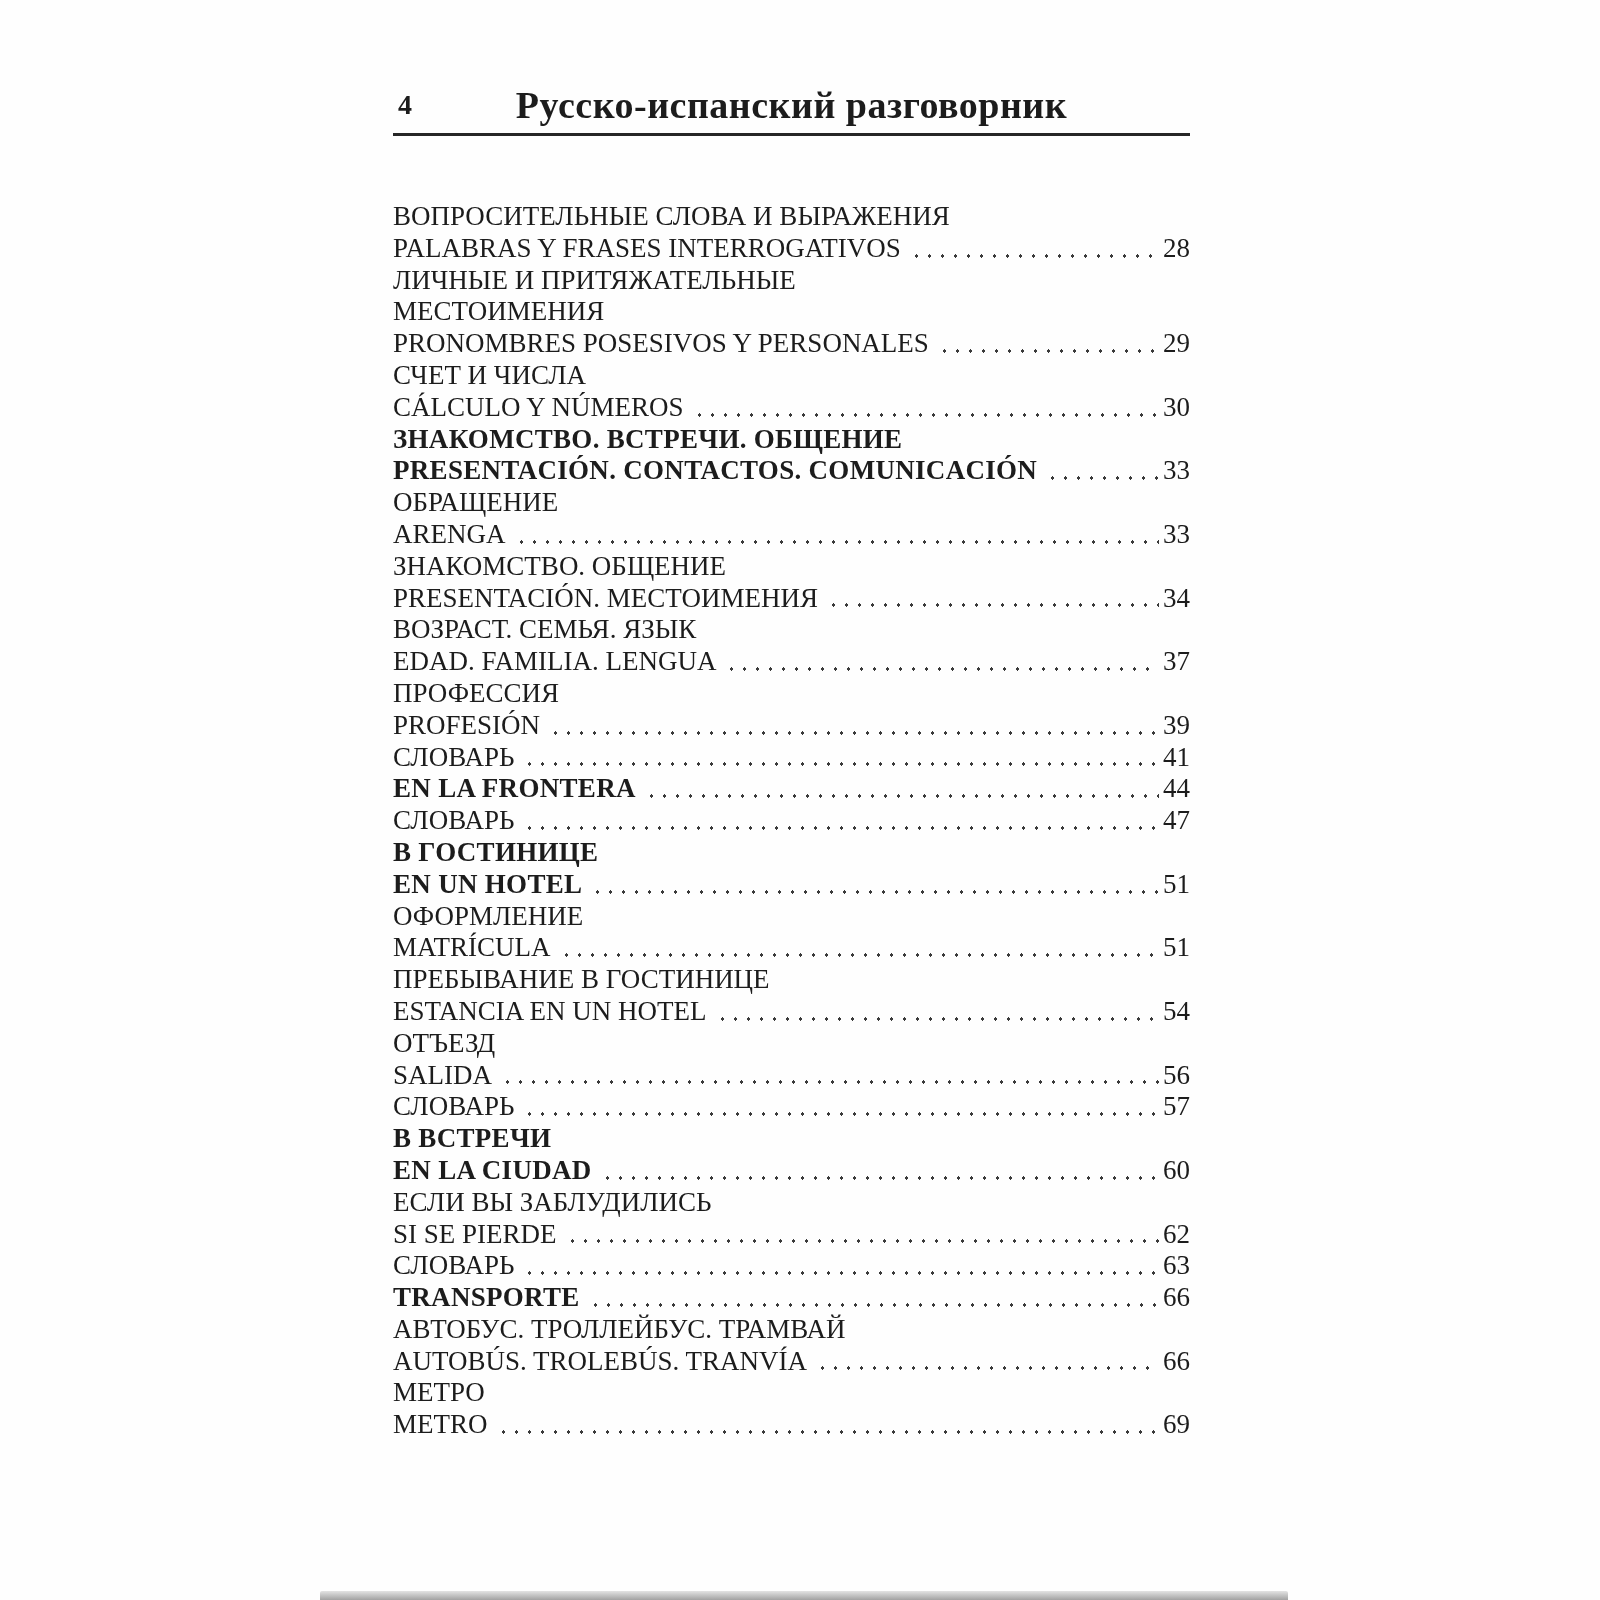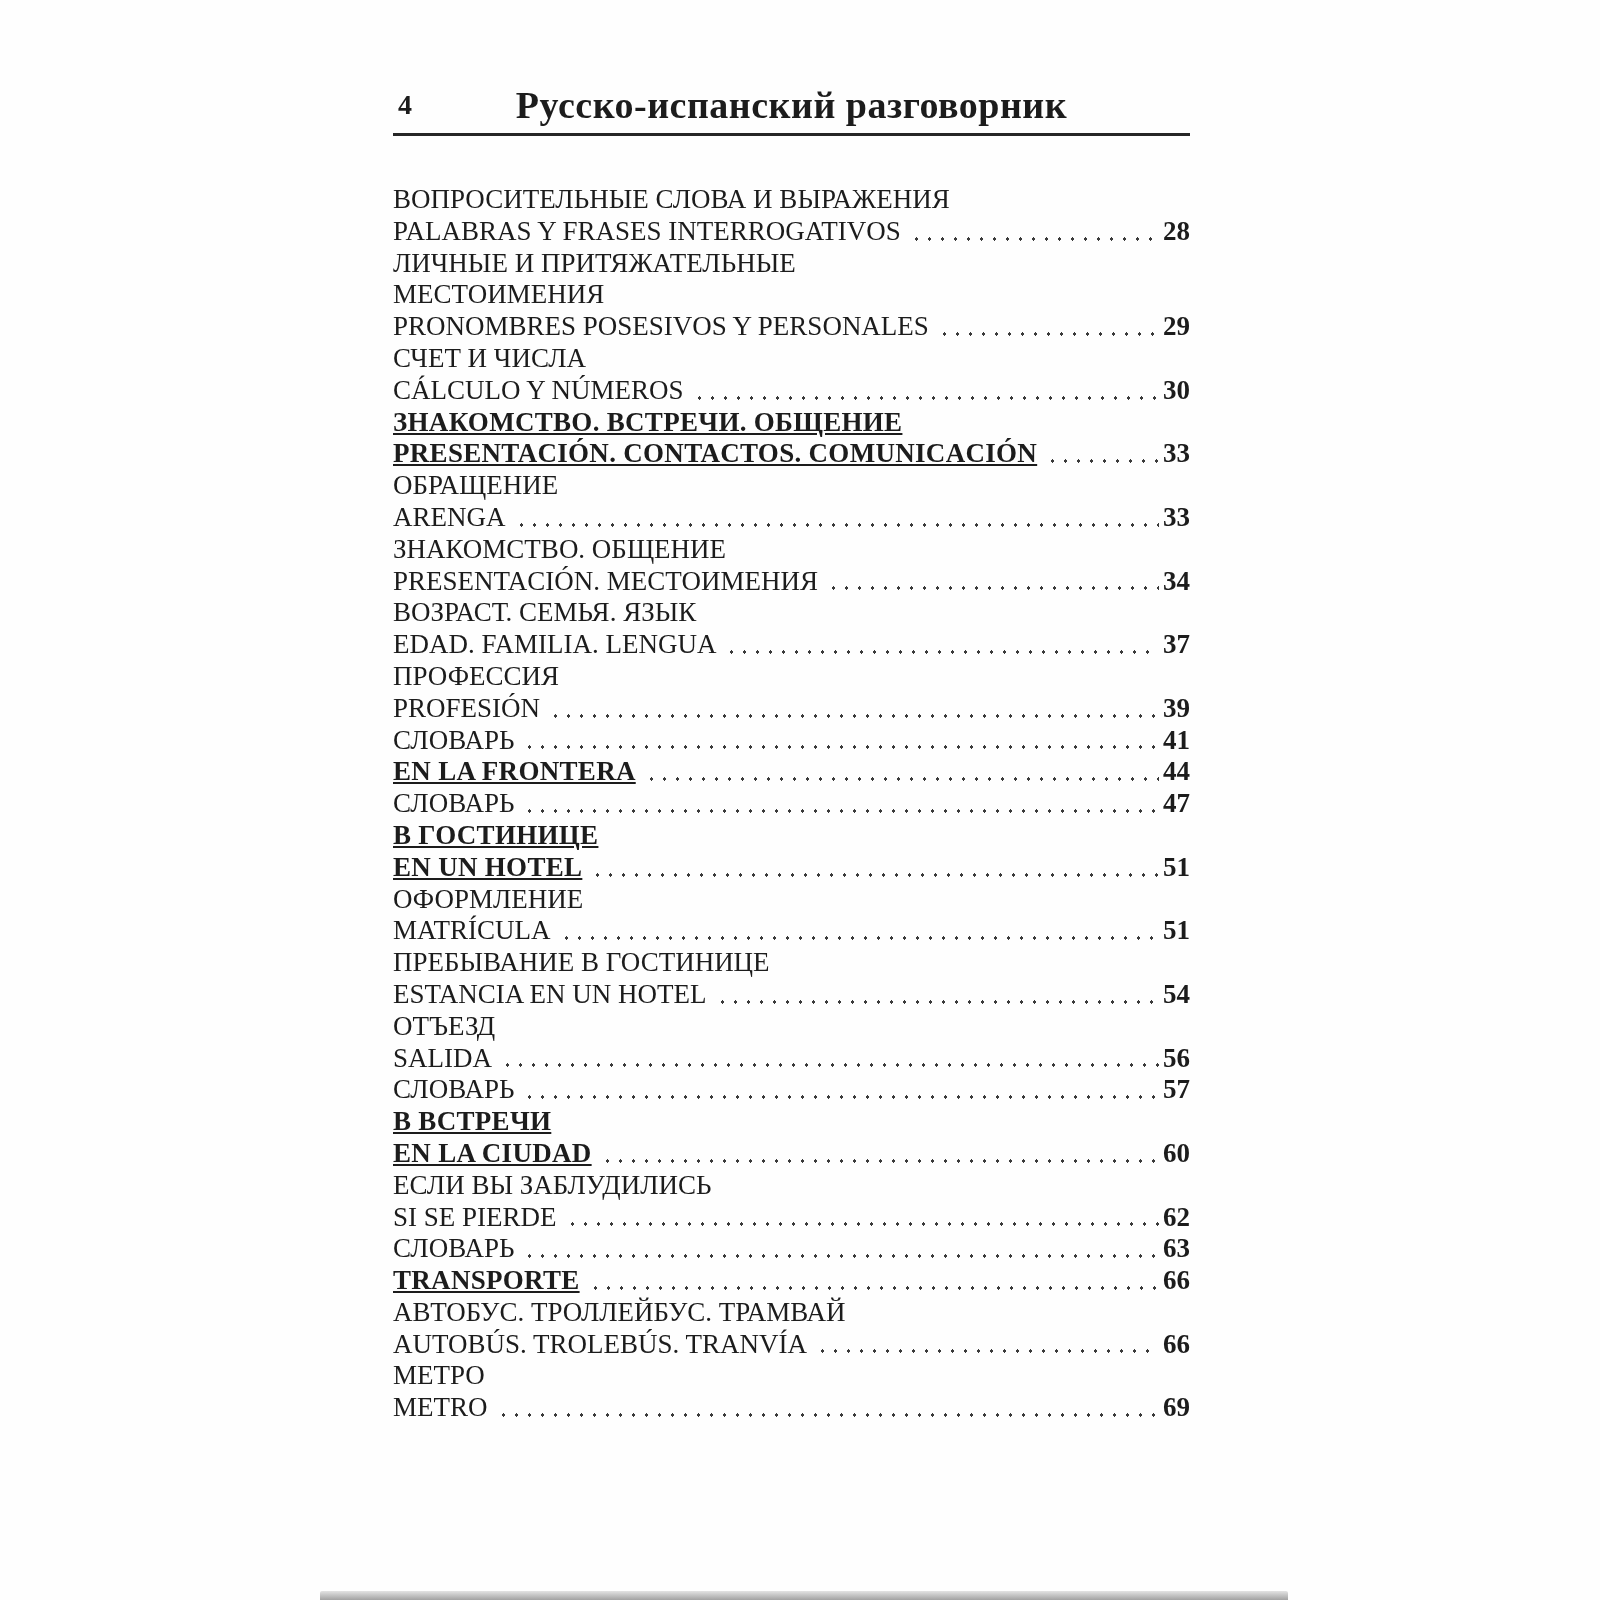--- a/index.html
+++ b/index.html
@@ -38,52 +38,51 @@
   }
   .title {
     display: block;
     text-align: center;
     font-size: 38px;
     font-weight: bold;
     line-height: 34px;
     letter-spacing: 0.5px;
   }
   .toc {
-    margin-top: 48px;
+    margin-top: 65px;
   }
   .toc-row {
     display: flex;
     align-items: baseline;
     height: 31.8px;
     font-size: 27px;
     line-height: 31.8px;
     white-space: nowrap;
   }
   .toc-row.bold .entry-text {
     font-weight: bold;
     letter-spacing: 0.3px;
-    text-decoration: underline;
   }
   .entry-text {
     flex: 0 0 auto;
   }
   .leader {
     flex: 1 1 auto;
     align-self: flex-end;
     height: 4px;
     margin: 0 4px 7px 9px;
     background-image: radial-gradient(circle, #3a3a3a 1.6px, rgba(0,0,0,0) 1.8px);
     background-size: 13px 4px;
     background-repeat: repeat-x;
     background-position: left center;
   }
   .pg {
     flex: 0 0 auto;
     text-align: right;
-    font-weight: bold;
+    font-weight: normal;
   }
   .bottom-bar {
     position: absolute;
     left: 320px;
     width: 968px;
     height: 9px;
     bottom: 0;
     background: linear-gradient(to bottom, #e3e3e3, #a2a2a2);
     border-radius: 2px 2px 0 0;
   }

